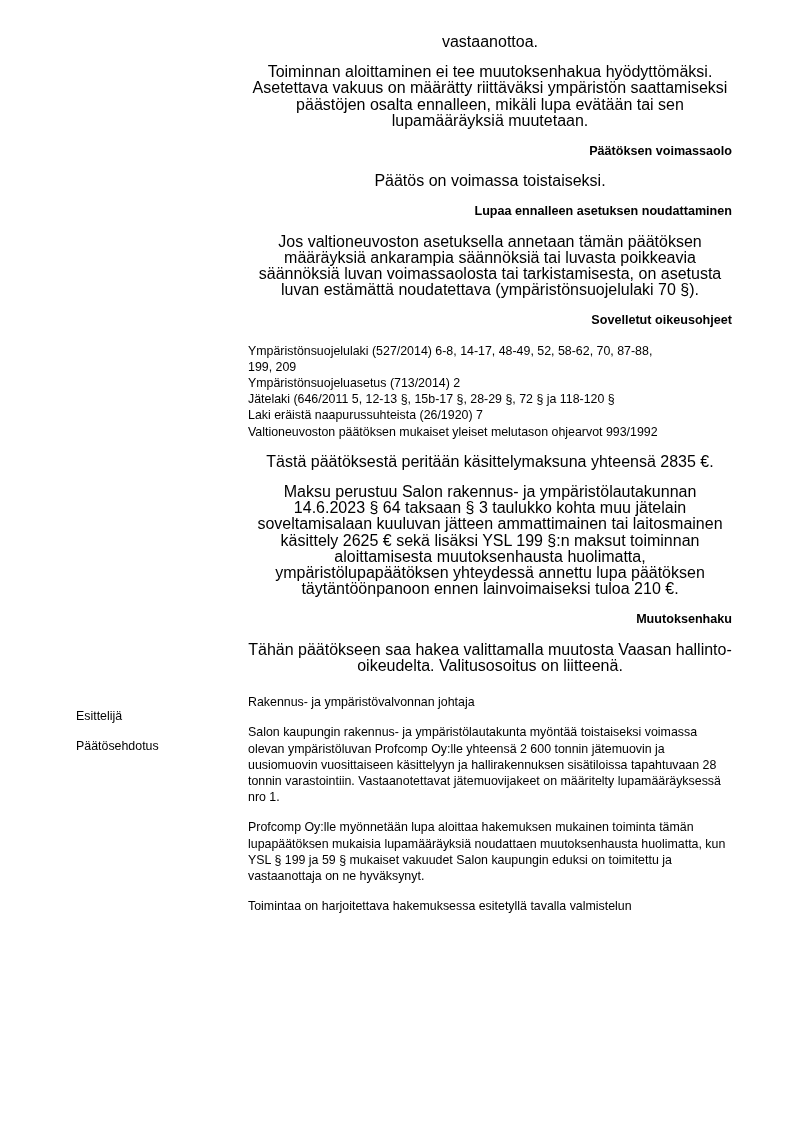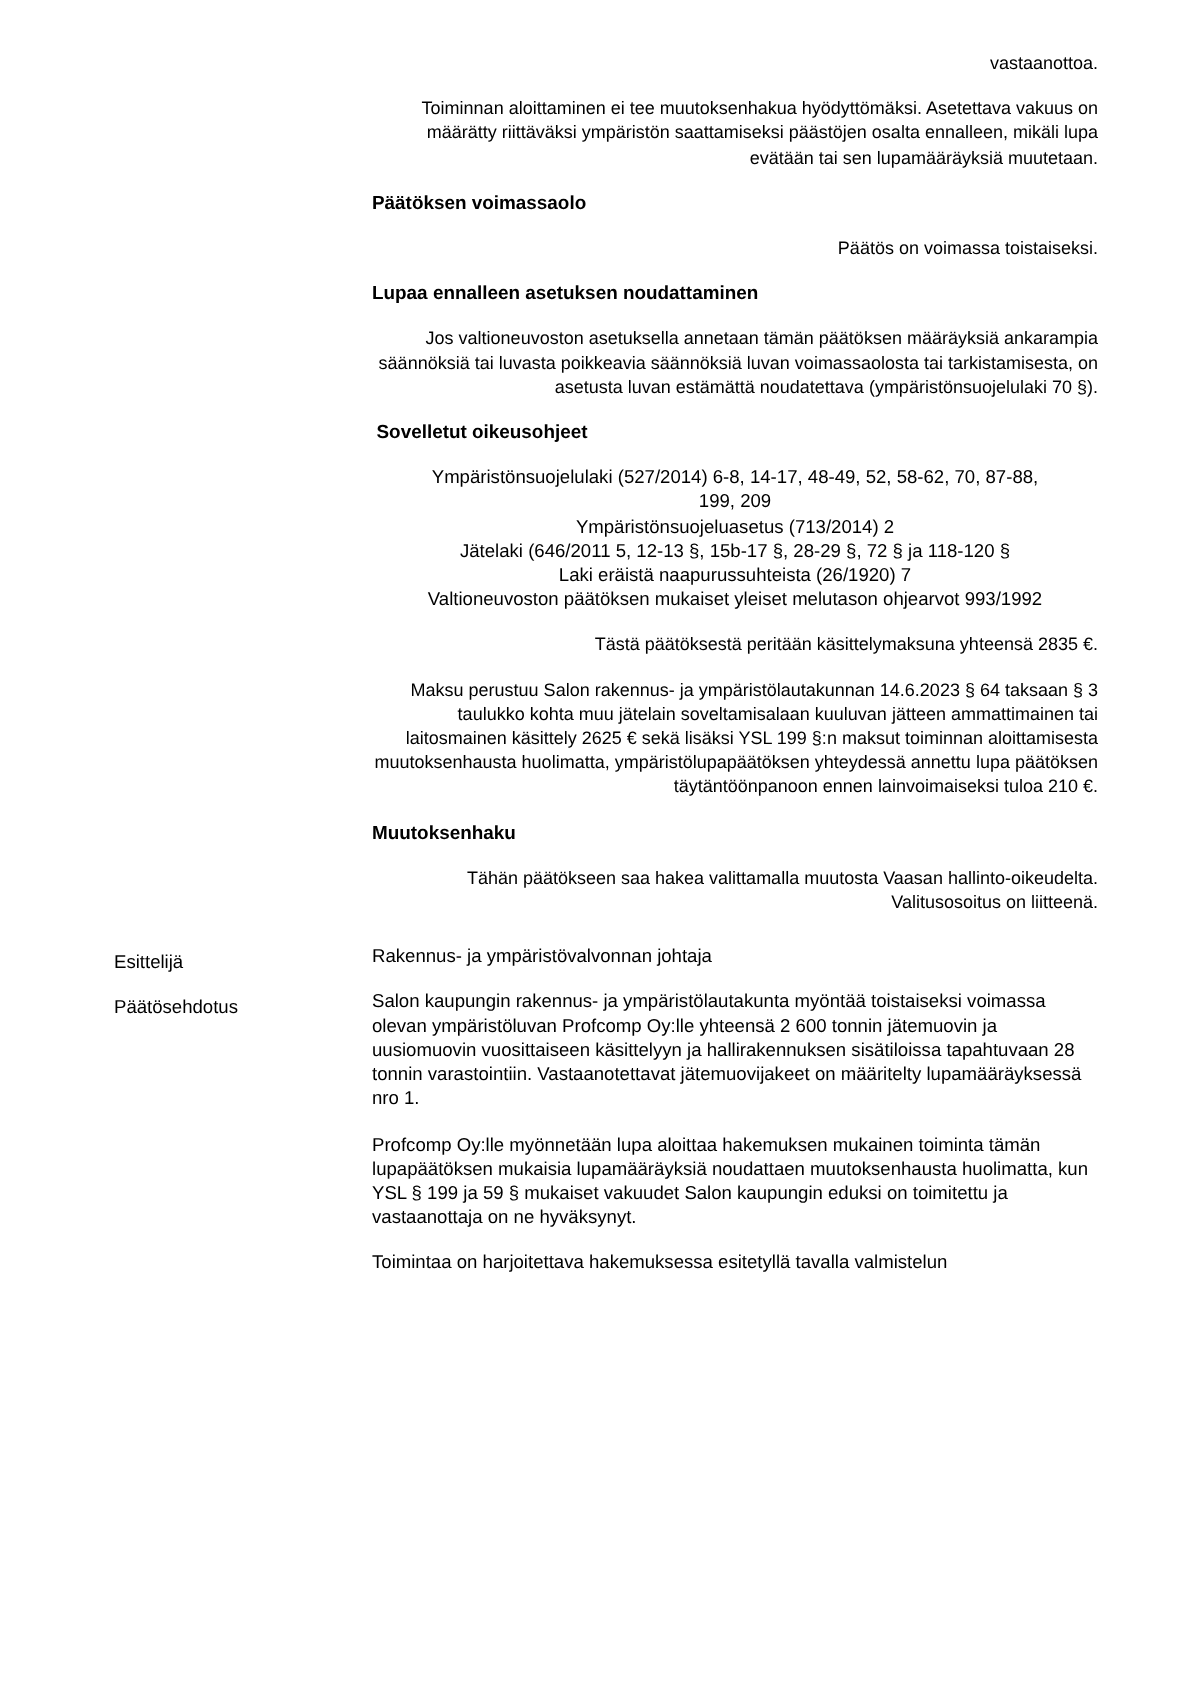--- a/index.html
+++ b/index.html
@@ -20,50 +20,50 @@
     height: 1122px;
     box-sizing: border-box;
     padding: 34px 60px 0 76px;
   }
   .body-col {
     margin-left: 172px;
     width: 484px;
   }
   p.para {
     margin: 0 0 14px 0;
-    font-size: 12px;
+    font-size: 16px;
     line-height: 16.2px;
-    text-align: right;
+    text-align: center;
   }
   h2.heading {
     margin: 0 0 14px 0;
     font-size: 12.6px;
     line-height: 16.2px;
     font-weight: bold;
+    text-align: right;
   }
   h2.heading.indent {
     padding-left: 3px;
   }
   .list-block {
     margin: 0 0 14px 0;
     font-size: 12.4px;
     line-height: 16.2px;
   }
   .list-block div {
     white-space: nowrap;
-    text-align: center;
   }
   .labeled-row {
     position: relative;
     margin-bottom: 14px;
   }
   .labeled-row .label {
     position: absolute;
     left: 0;
-    top: 4px;
+    top: 14px;
     width: 165px;
     font-size: 12.4px;
     line-height: 16.2px;
   }
   .labeled-row .content {
     margin-left: 172px;
     width: 484px;
   }
   .labeled-row .content p {
     margin: 0 0 14px 0;

